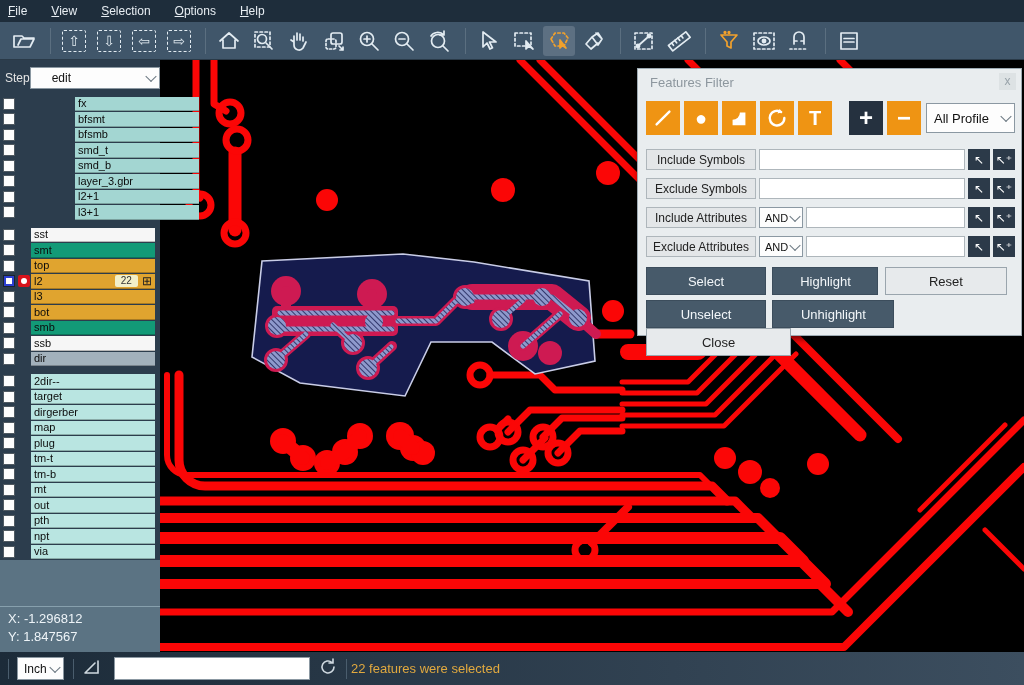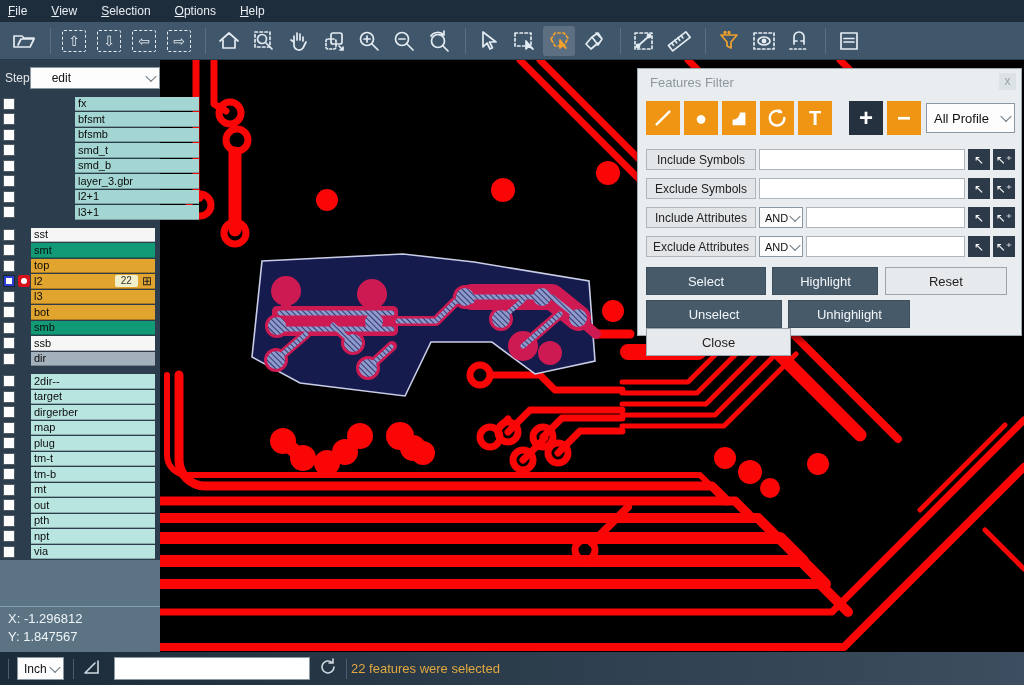--- a/index.html
+++ b/index.html
@@ -568,21 +568,21 @@
       <div class="arw">↖</div>
       <div class="arw">↖⁺</div>
     </div>
 
     <div class="dbtns" style="top:198px; position:absolute;">
       <div class="abtn" style="width:120px">Select</div>
       <div class="abtn" style="width:106px">Highlight</div>
       <div class="abtn lt" style="width:122px">Reset</div>
     </div>
     <div class="dbtns" style="top:231px; position:absolute;">
-      <div class="abtn" style="width:136px">Unselect</div>
+      <div class="abtn" style="width:120px">Unselect</div>
       <div class="abtn" style="width:122px">Unhighlight</div>
       <div class="abtn lt" style="width:145px">Close</div>
     </div>
   </div>
 
   <div class="statusbar">
     <div class="svline" style="margin-left:8px"></div>
     <div class="selbox units">
         <span>Inch</span>
         <span class="chev"></span>

